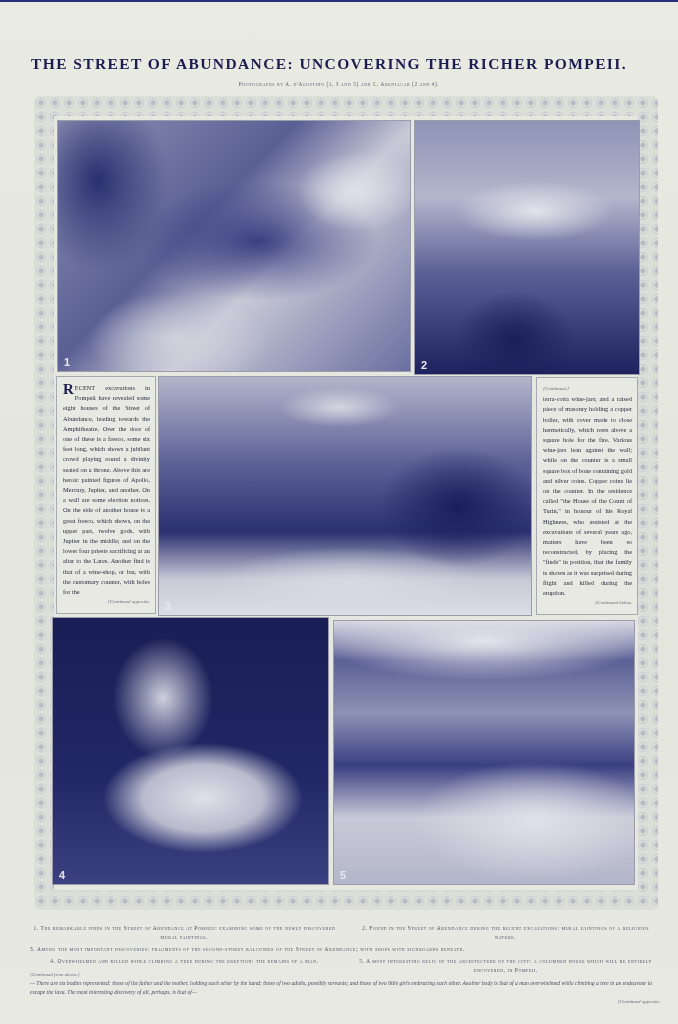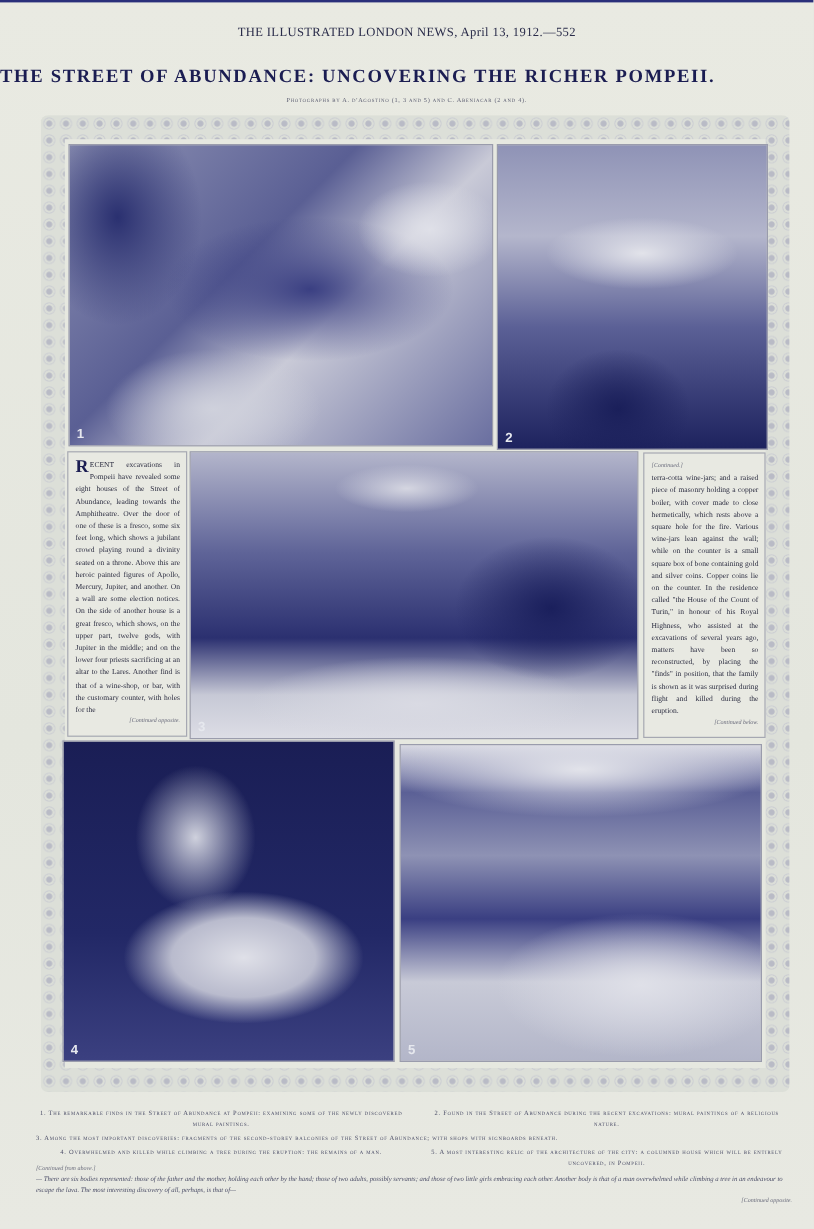--- a/index.html
+++ b/index.html
@@ -1,20 +1,20 @@
 <!DOCTYPE html>
 <html><head>
 <meta charset="utf-8">
 <style>
   html,body{margin:0;padding:0;}
   body{width:678px;height:1024px;background:#e6e7df;position:relative;overflow:hidden;font-family:"Liberation Serif",serif;color:#1e1f3a;}
   .page{position:absolute;left:0;top:0;width:678px;height:1024px;background:linear-gradient(180deg,#e9eae2 0%,#e4e6de 60%,#e8e9e2 100%);}
   .topbar{position:absolute;left:0;top:0;width:678px;height:2px;background:#2a2f7a;}
   .running-head{position:absolute;top:22px;left:0;width:678px;text-align:center;font-size:10.5px;letter-spacing:0.3px;color:#2a2c4a;}
-  .headline{position:absolute;top:55px;left:0;width:658px;font-size:15.5px;font-weight:bold;letter-spacing:1.4px;color:#1b1d52;}
+  .headline{position:absolute;top:55px;left:0;width:658px;text-align:center;font-size:15.5px;font-weight:bold;letter-spacing:1.4px;color:#1b1d52;}
   .credit{position:absolute;top:81px;left:0;width:678px;text-align:center;font-size:5.2px;letter-spacing:0.6px;color:#5a5c70;font-variant:small-caps;}
   .frame{position:absolute;left:34px;top:96px;width:624px;height:814px;box-sizing:border-box;border-radius:6px;
     background:
       radial-gradient(circle at 7px 7px,#b9bbc6 2.2px,transparent 3px) 0 0/14px 14px,
       radial-gradient(circle at 7px 7px,transparent 4px,#c9cbd2 4.5px,transparent 5.5px) 0 0/14px 14px,
       #dcdfd8;}
   .frame-inner{position:absolute;left:20px;top:20px;right:20px;bottom:20px;background:#e6e8e0;}
   .photo{position:absolute;box-sizing:border-box;border:1px solid #9a9cac;overflow:hidden;}
   .photo .num{position:absolute;left:6px;bottom:3px;font-family:"Liberation Sans",sans-serif;font-weight:bold;font-size:11px;color:#e6e8ee;}
   .p1{left:57px;top:120px;width:354px;height:252px;
@@ -56,21 +56,20 @@
   .cap-half{width:49%;text-align:center;line-height:9px;}
   .cap-full{width:100%;text-align:left;line-height:9px;}
   .footnote{position:absolute;left:30px;top:970px;width:630px;font-size:5.6px;line-height:9px;color:#4a4c66;font-style:italic;}
 </style>
 </head>
 <body>
 
 <div class="page">
   <div class="topbar"></div>
 
-  <div class="running-head">THE ILLUSTRATED LONDON NEWS, April 13, 1912.—552</div>
   <div class="headline">THE STREET OF ABUNDANCE: UNCOVERING THE RICHER POMPEII.</div>
   <div class="credit">Photographs by A. d'Agostino (1, 3 and 5) and C. Abeniacar (2 and 4).</div>
 
   <div class="frame">
     <div class="frame-inner"></div>
   </div>
 
   <div class="photo p1">
     <span class="num">1</span>
   </div>

